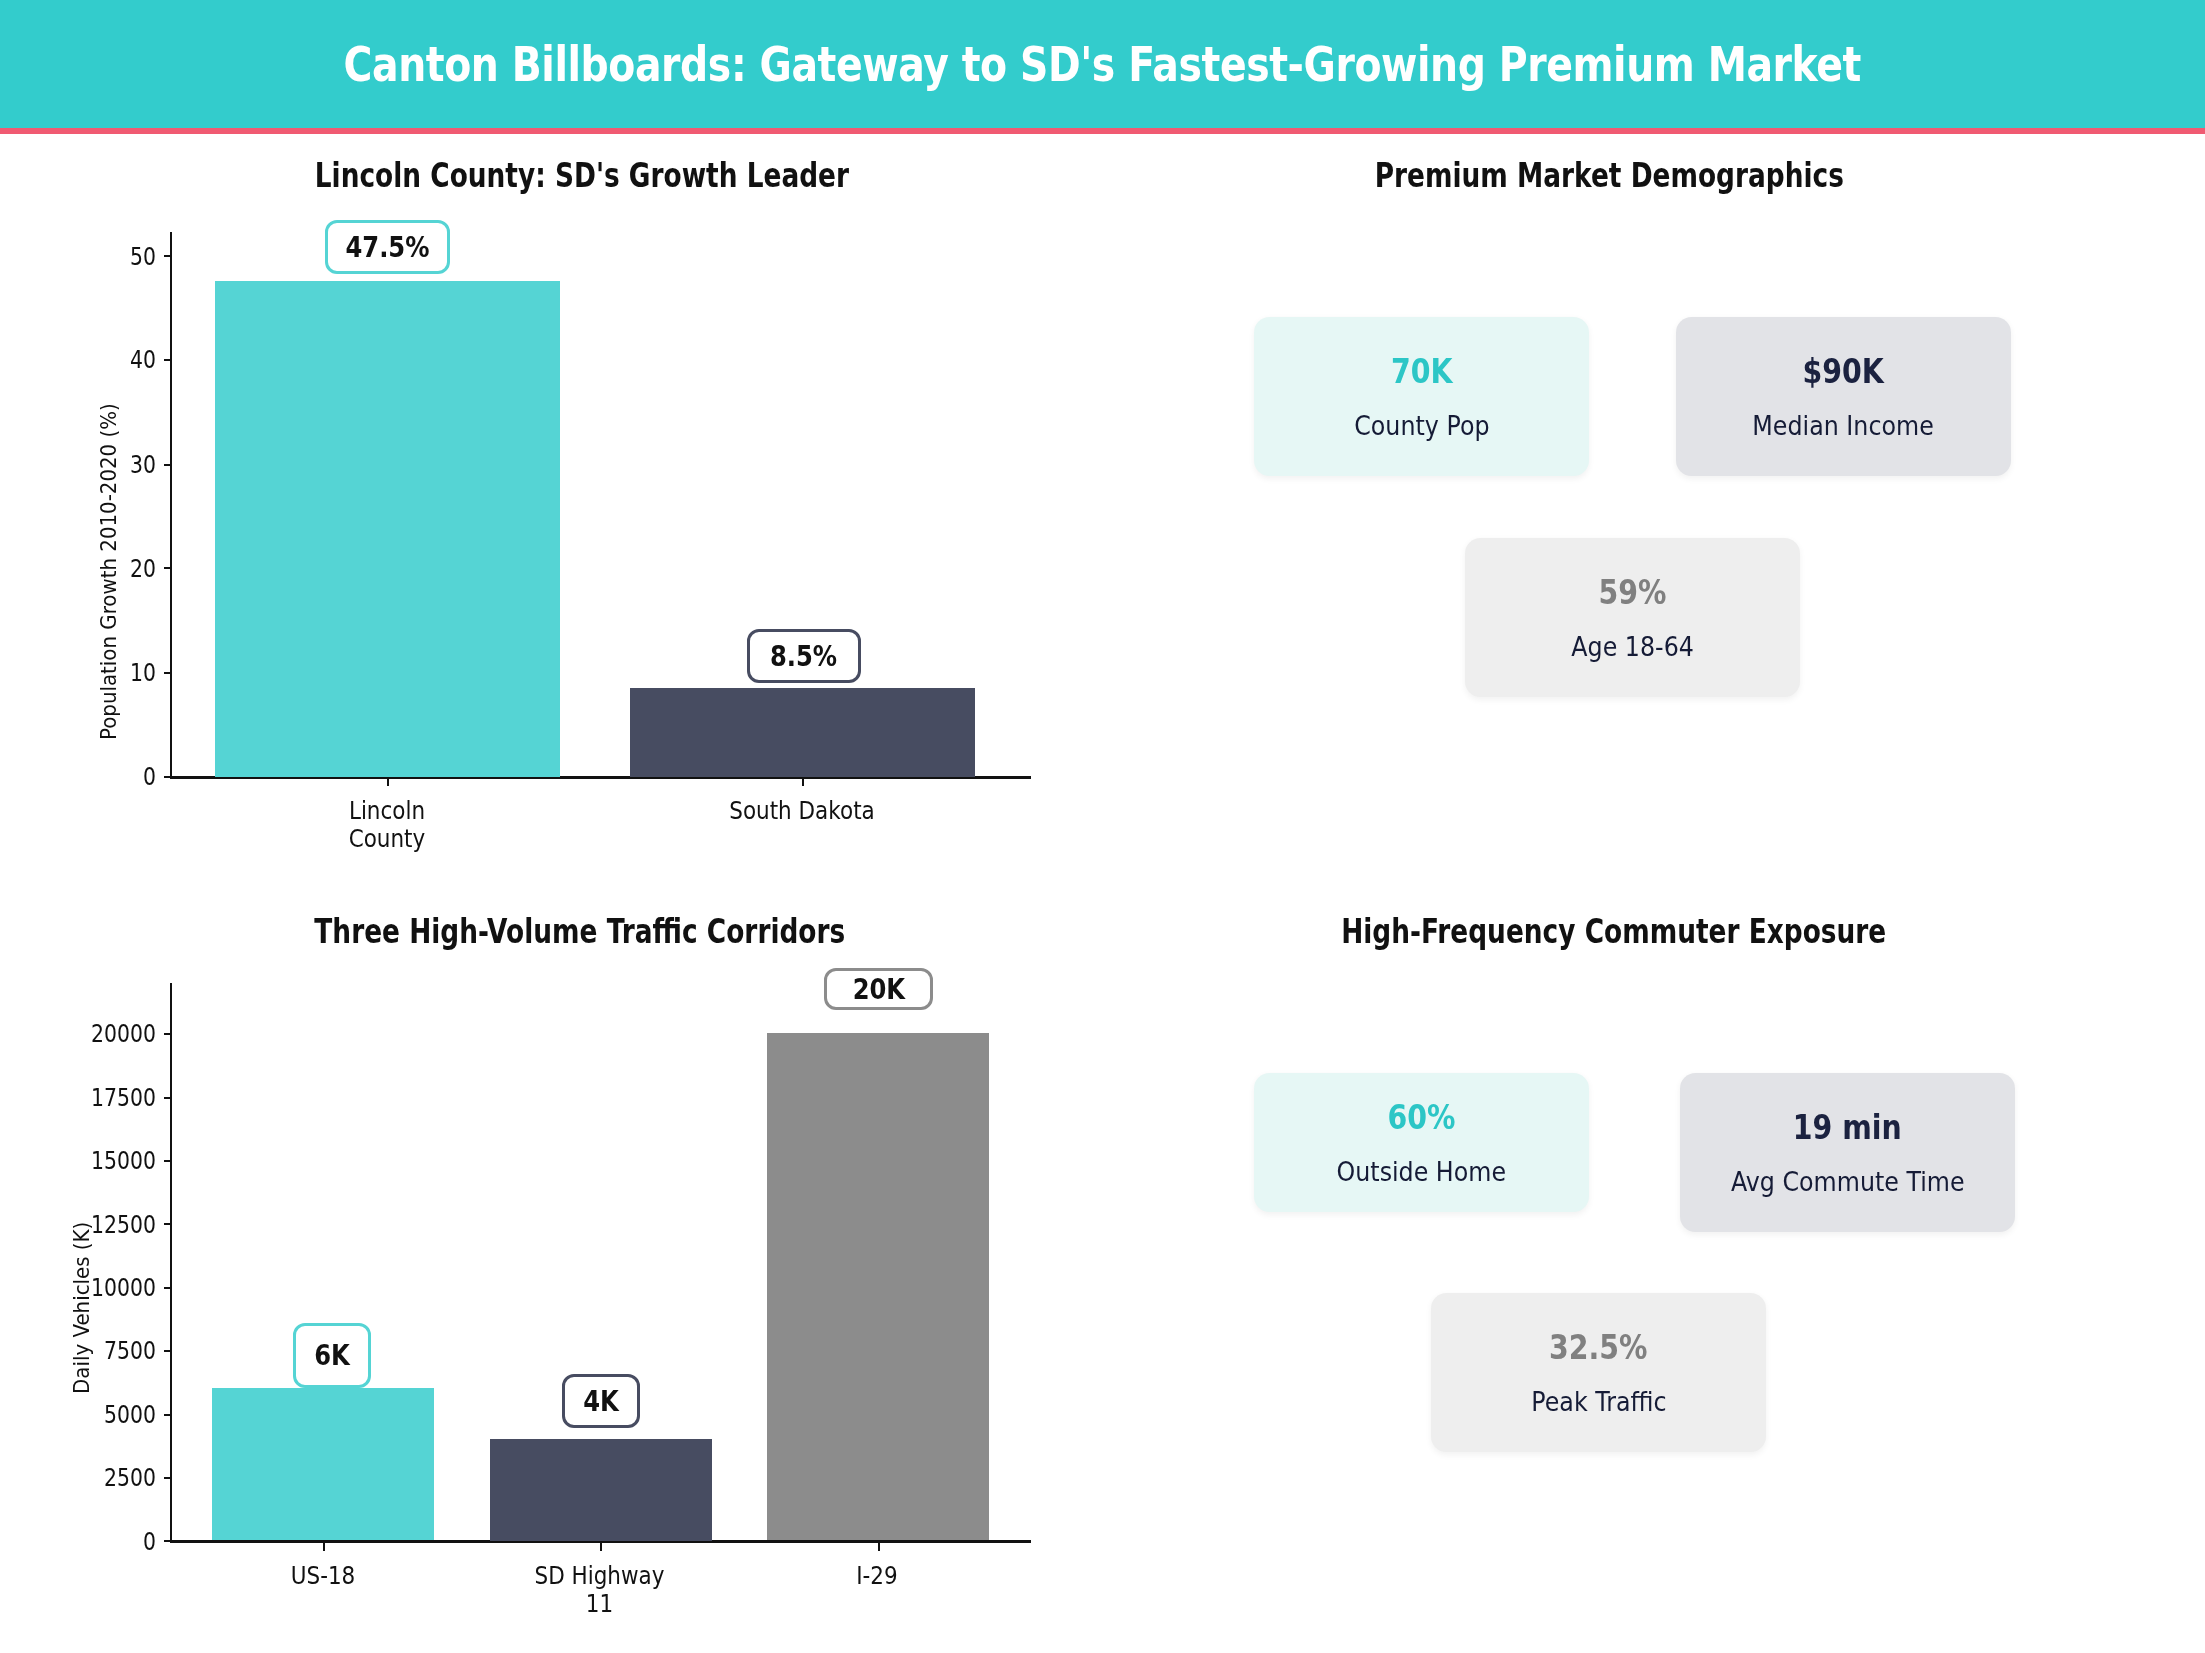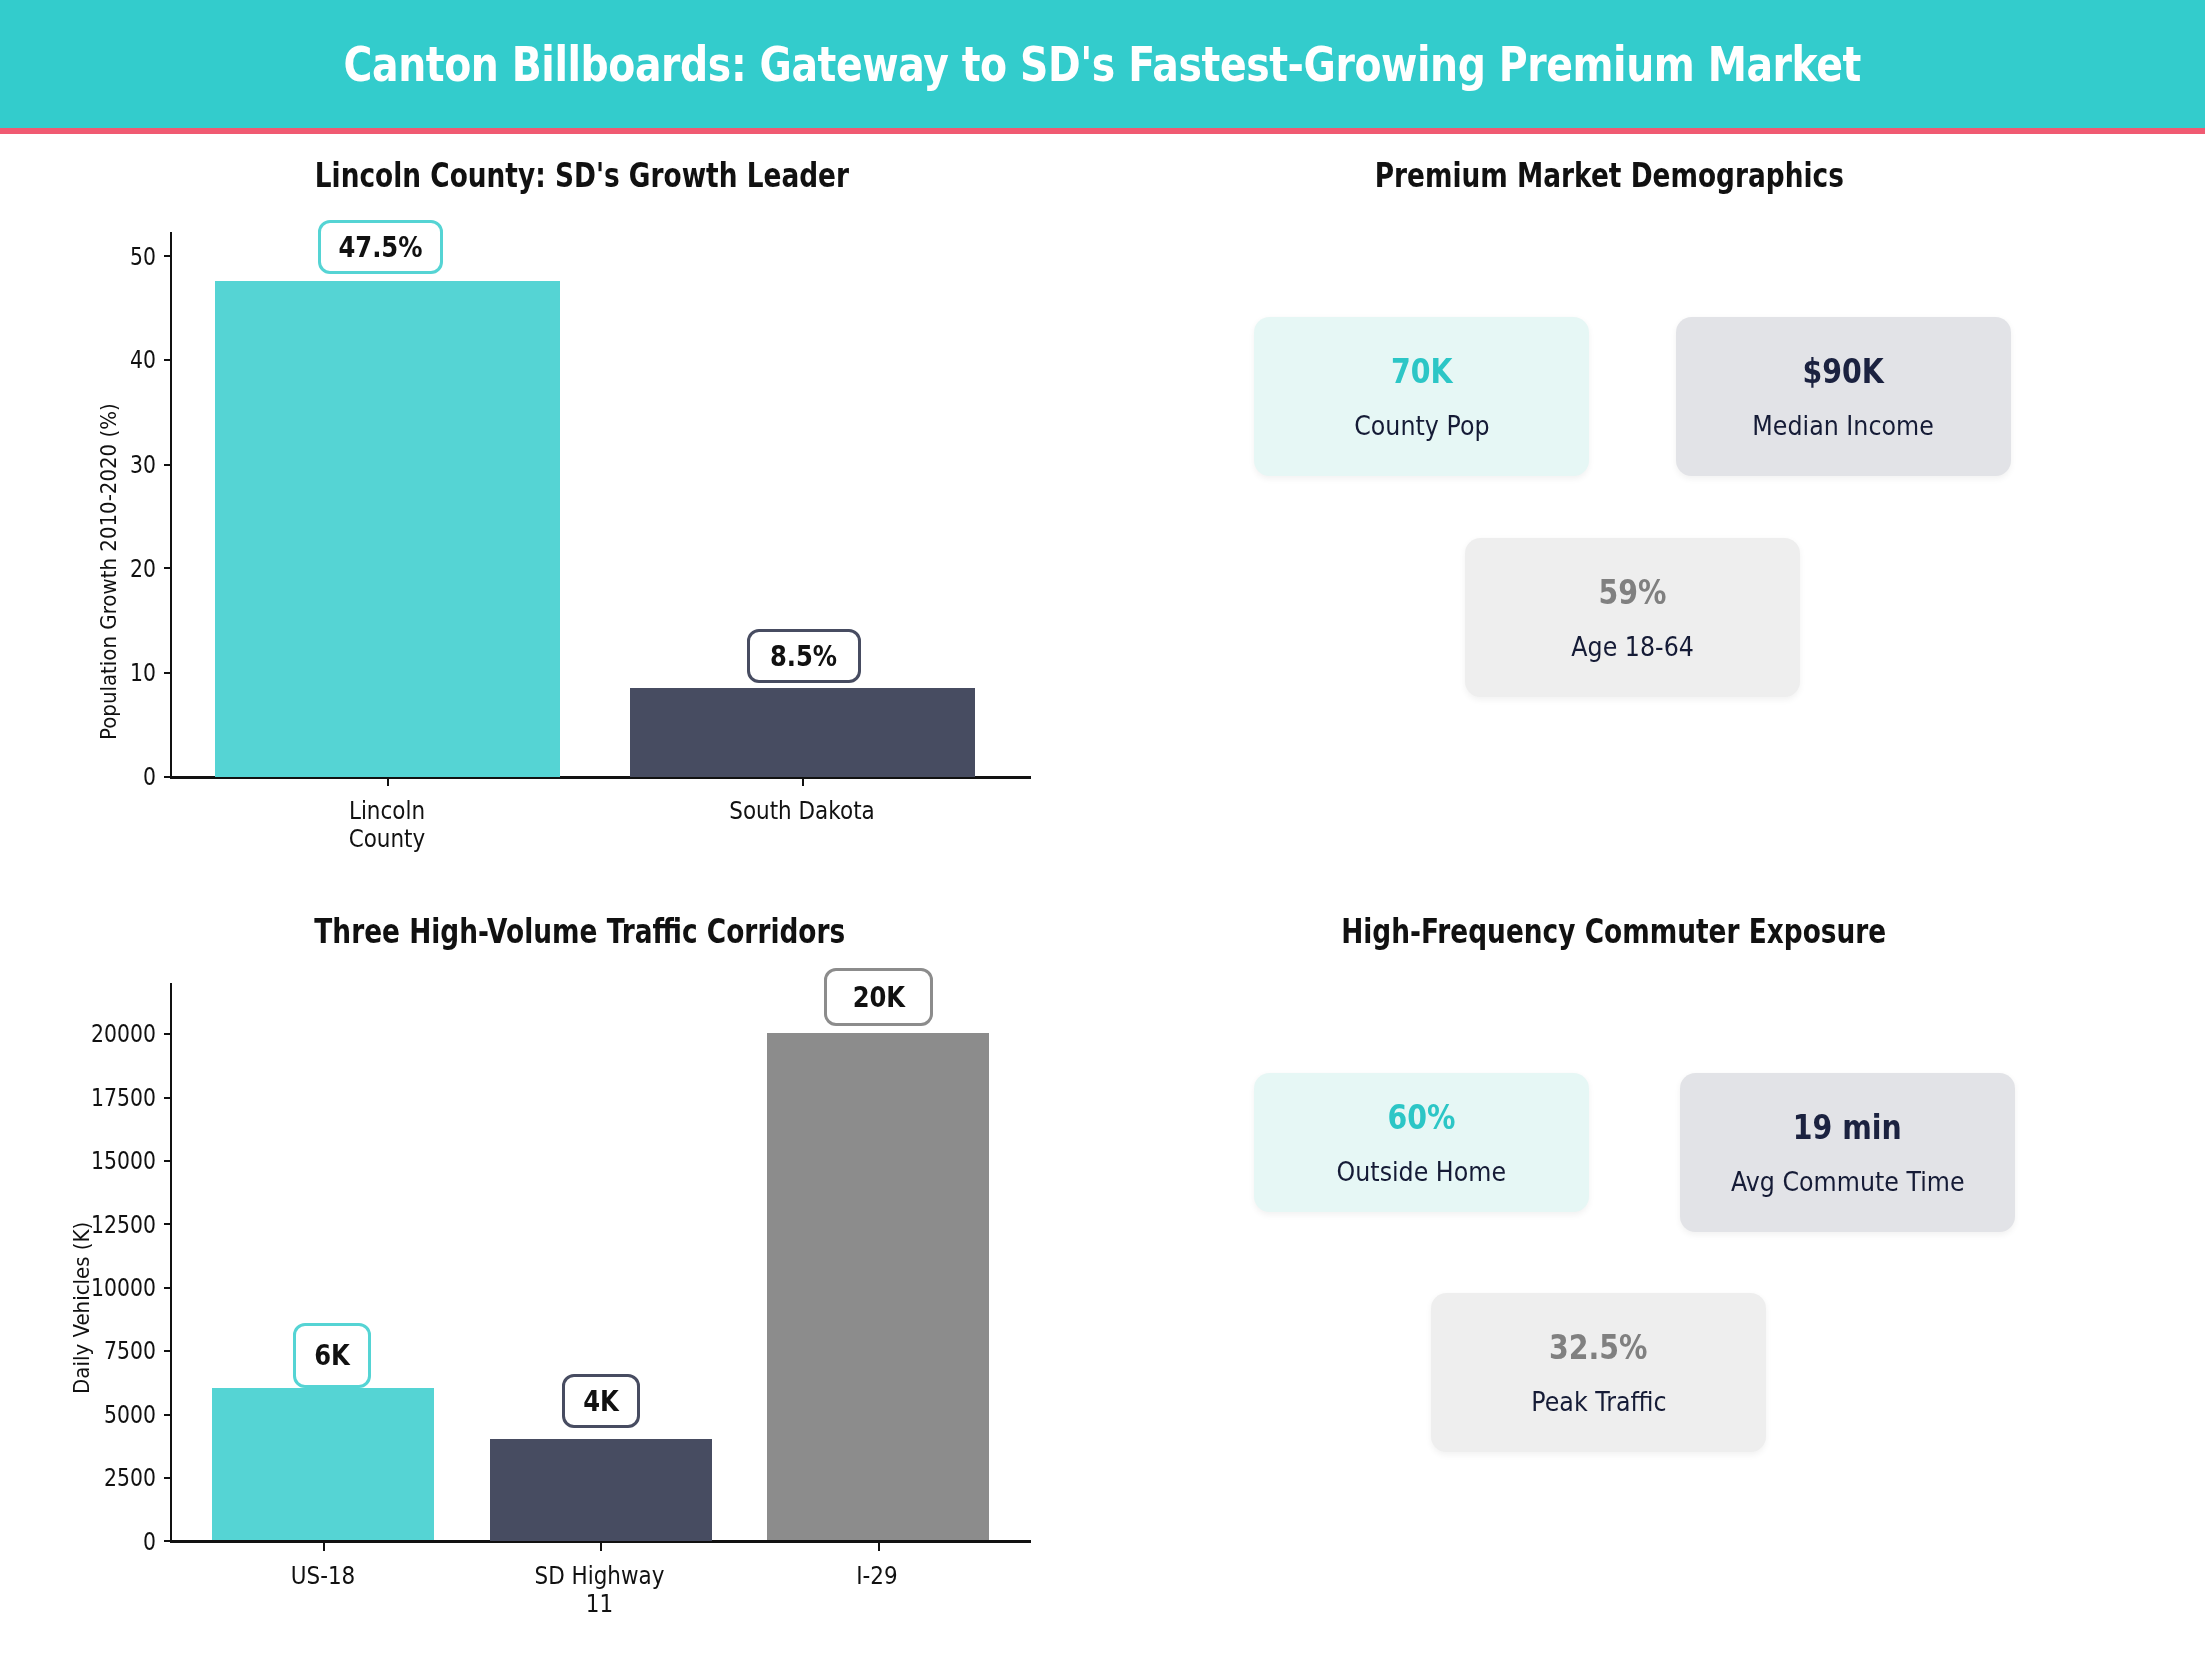--- a/index.html
+++ b/index.html
@@ -186,21 +186,21 @@
 
   <div class="ytick-line" style="left:164px; top:359px;"></div>
   <div class="ytick-label" style="left:69px; width:87px; top:346px;">40</div>
 
   <div class="ytick-line" style="left:164px; top:255px;"></div>
   <div class="ytick-label" style="left:69px; width:87px; top:243px;">50</div>
 
   <div class="bar" style="left:215px; top:281px; width:345px; height:496px; background:#55d4d4;"></div>
   <div class="bar" style="left:630px; top:688px; width:345px; height:89px; background:#474c61;"></div>
 
-  <div class="bar-badge" style="left:318px; top:220px; width:125px; height:54px; border-color:#55d4d4;">
+  <div class="bar-badge" style="left:325px; top:220px; width:125px; height:54px; border-color:#55d4d4;">
     <span>47.5%</span>
   </div>
   <div class="bar-badge" style="left:747px; top:629px; width:114px; height:54px; border-color:#474c61;">
     <span>8.5%</span>
   </div>
 
   <div class="xtick-line" style="left:387px; top:778px;"></div>
   <div class="xtick-label" style="left:295px; width:184px; top:797px;">Lincoln<br>County</div>
 
   <div class="xtick-line" style="left:802px; top:778px;"></div>
@@ -262,21 +262,21 @@
   <div class="bar" style="left:212px; top:1388px; width:222px; height:152px; background:#55d4d4;"></div>
   <div class="bar" style="left:490px; top:1439px; width:222px; height:102px; background:#474c61;"></div>
   <div class="bar" style="left:767px; top:1033px; width:222px; height:507px; background:#8c8c8c;"></div>
 
   <div class="bar-badge" style="left:293px; top:1323px; width:78px; height:65px; border-color:#55d4d4;">
     <span>6K</span>
   </div>
   <div class="bar-badge" style="left:562px; top:1374px; width:78px; height:54px; border-color:#474c61;">
     <span>4K</span>
   </div>
-  <div class="bar-badge" style="left:824px; top:968px; width:109px; height:58px; border-color:#8c8c8c;">
+  <div class="bar-badge" style="left:824px; top:968px; width:109px; height:42px; border-color:#8c8c8c;">
     <span>20K</span>
   </div>
 
   <div class="xtick-line" style="left:323px; top:1543px;"></div>
   <div class="xtick-label" style="left:222px; width:202px; top:1562px;">US-18</div>
 
   <div class="xtick-line" style="left:600px; top:1543px;"></div>
   <div class="xtick-label" style="left:471px; width:257px; top:1562px;">SD Highway<br>11</div>
 
   <div class="xtick-line" style="left:878px; top:1543px;"></div>

